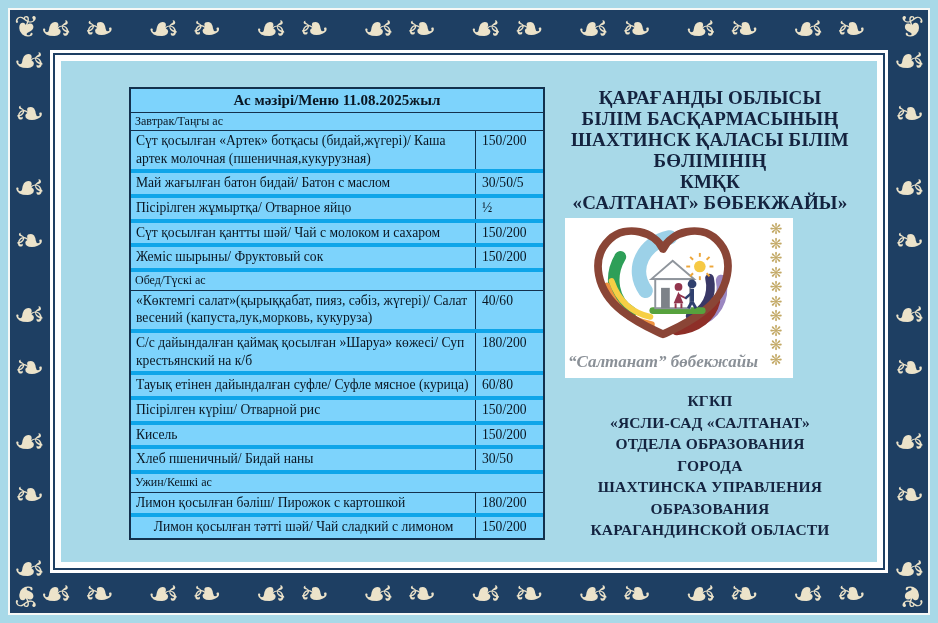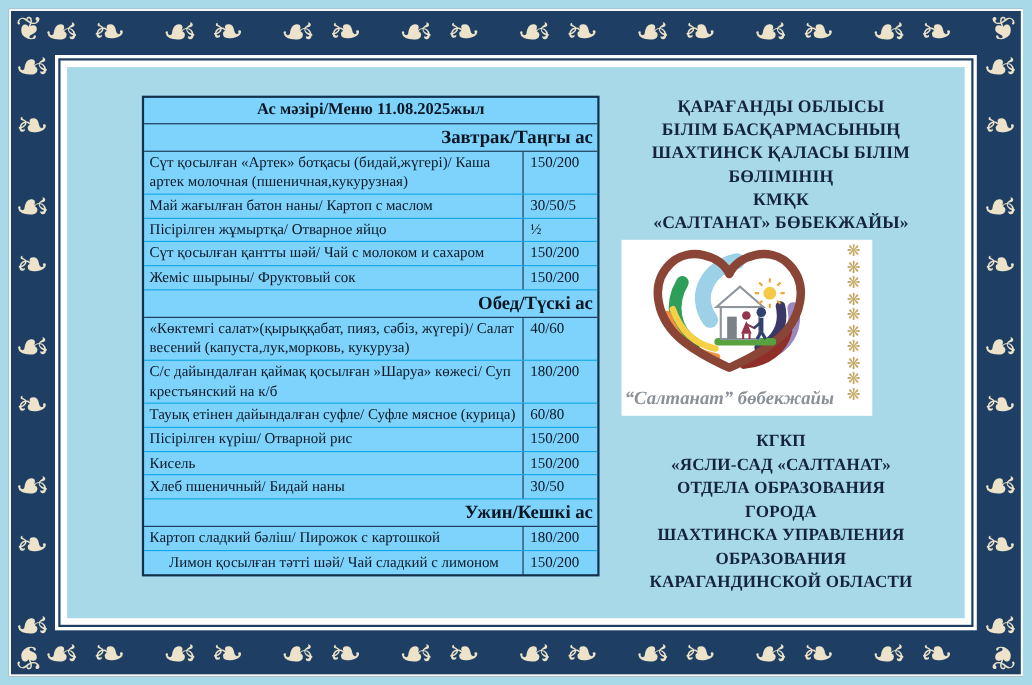--- a/index.html
+++ b/index.html
@@ -63,40 +63,40 @@
     border:2px solid #13314d;
     background:#7dd3fc;
     font-size:13.6px; line-height:1.3;
   }
   .t-title {
     text-align:center; font-weight:bold; font-size:15px;
     padding:2px 4px 1px 4px;
     border-bottom:1px solid #13314d;
   }
   .t-sec {
-    text-align:right; font-weight:bold; font-size:17px;
+    text-align:left; font-weight:normal; font-size:12px;
     padding:1px 4px;
     border-bottom:1px solid #13314d;
   }
   .t-row {
     display:grid; grid-template-columns:1fr 67px;
-    border-bottom:1px solid #0ea5e9;
+    border-bottom:4px solid #0ea5e9;
   }
   .t-row:last-child { border-bottom:none;text-align:center; }
   .dish    { padding:1px 4px 2px 5px; border-right:1px solid #13314d; }
   .portion { padding:1px 20px 2px 6px; }
 
   
   .right-panel {
     position:absolute; left:486px; top:20px; width:326px; height:480px;
     text-align:center; color:#14233f;
   }
   .org-heading { padding-top:6px; }
   .org-heading .org-line {
-    font-weight:bold; font-size:16px; line-height:21px; letter-spacing:0.2px;
+    font-weight:bold; font-size:19px; line-height:21px; letter-spacing:0.2px;
   }
   .org-footer { position:absolute; left:0; right:0; top:309px; }
   .org-footer .org-line {
     font-weight:bold; font-size:15.5px; line-height:21.5px; letter-spacing:0.2px;
   }
 
   
   .logo-box {
     position:absolute; left:18px; top:137px; width:228px; height:160px;
     background:#ffffff;
@@ -137,21 +137,21 @@
 
     <div class="menu-table">
       <div class="t-title">Ас мәзірі/Меню 11.08.2025жыл</div>
       <div id="menu-rows">
           <div class="t-sec">Завтрак/Таңгы ас</div>
           <div class="t-row">
             <div class="dish">Сүт қосылған «Артек» ботқасы (бидай,жүгері)/ Каша артек молочная (пшеничная,кукурузная)</div>
             <div class="portion">150/200</div>
           </div>
           <div class="t-row">
-            <div class="dish">Май жағылған батон  наны/ Картоп с маслом</div>
+            <div class="dish">Май жағылған батон  бидай/ Батон с маслом</div>
             <div class="portion">30/50/5</div>
           </div>
           <div class="t-row">
             <div class="dish">Пісірілген жұмыртқа/ Отварное яйцо</div>
             <div class="portion">½</div>
           </div>
           <div class="t-row">
             <div class="dish">Сүт қосылған қантты шәй/ Чай с молоком и сахаром</div>
             <div class="portion">150/200</div>
           </div>
@@ -179,21 +179,21 @@
           <div class="t-row">
             <div class="dish">Кисель</div>
             <div class="portion">150/200</div>
           </div>
           <div class="t-row">
             <div class="dish">Хлеб пшеничный/ Бидай наны</div>
             <div class="portion">30/50</div>
           </div>
           <div class="t-sec">Ужин/Кешкі ас</div>
           <div class="t-row">
-            <div class="dish">Картоп сладкий бәліш/ Пирожок с картошкой</div>
+            <div class="dish">Лимон қосылған бәліш/ Пирожок с картошкой</div>
             <div class="portion">180/200</div>
           </div>
           <div class="t-row">
             <div class="dish">Лимон қосылған тәтті шәй/ Чай сладкий с лимоном</div>
             <div class="portion">150/200</div>
           </div>
         </div>
     </div>
 
     <div class="right-panel">

